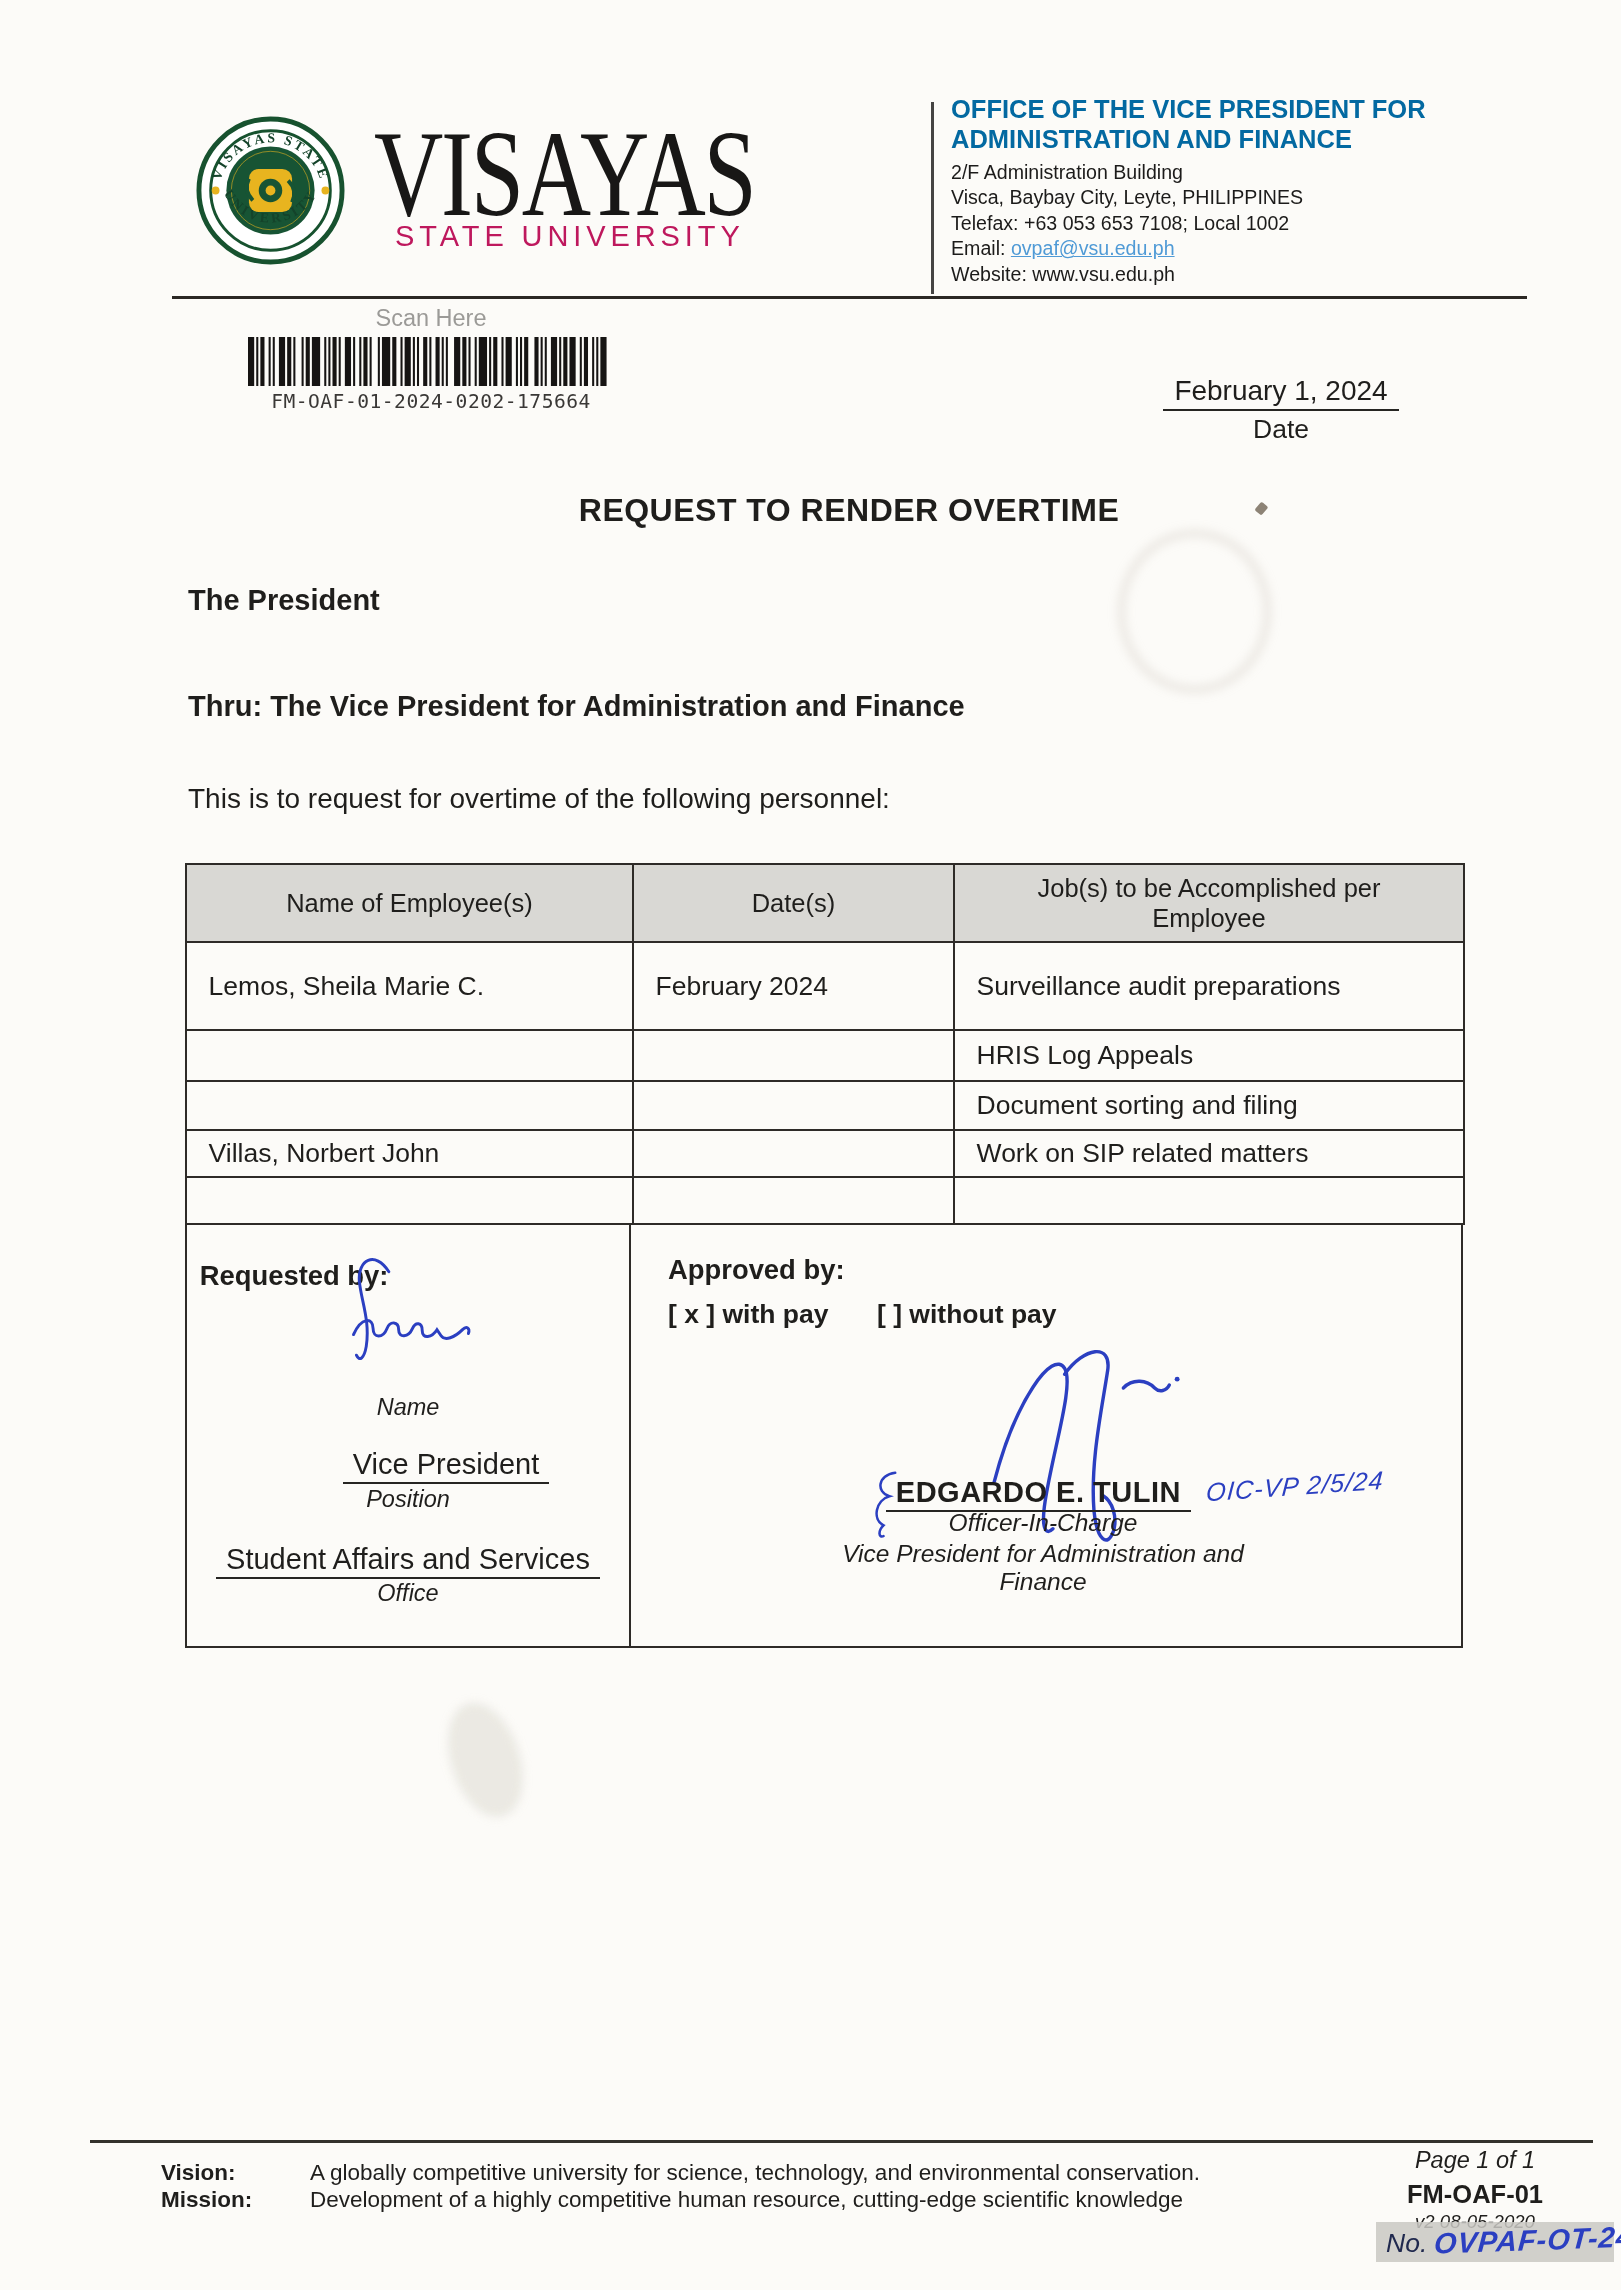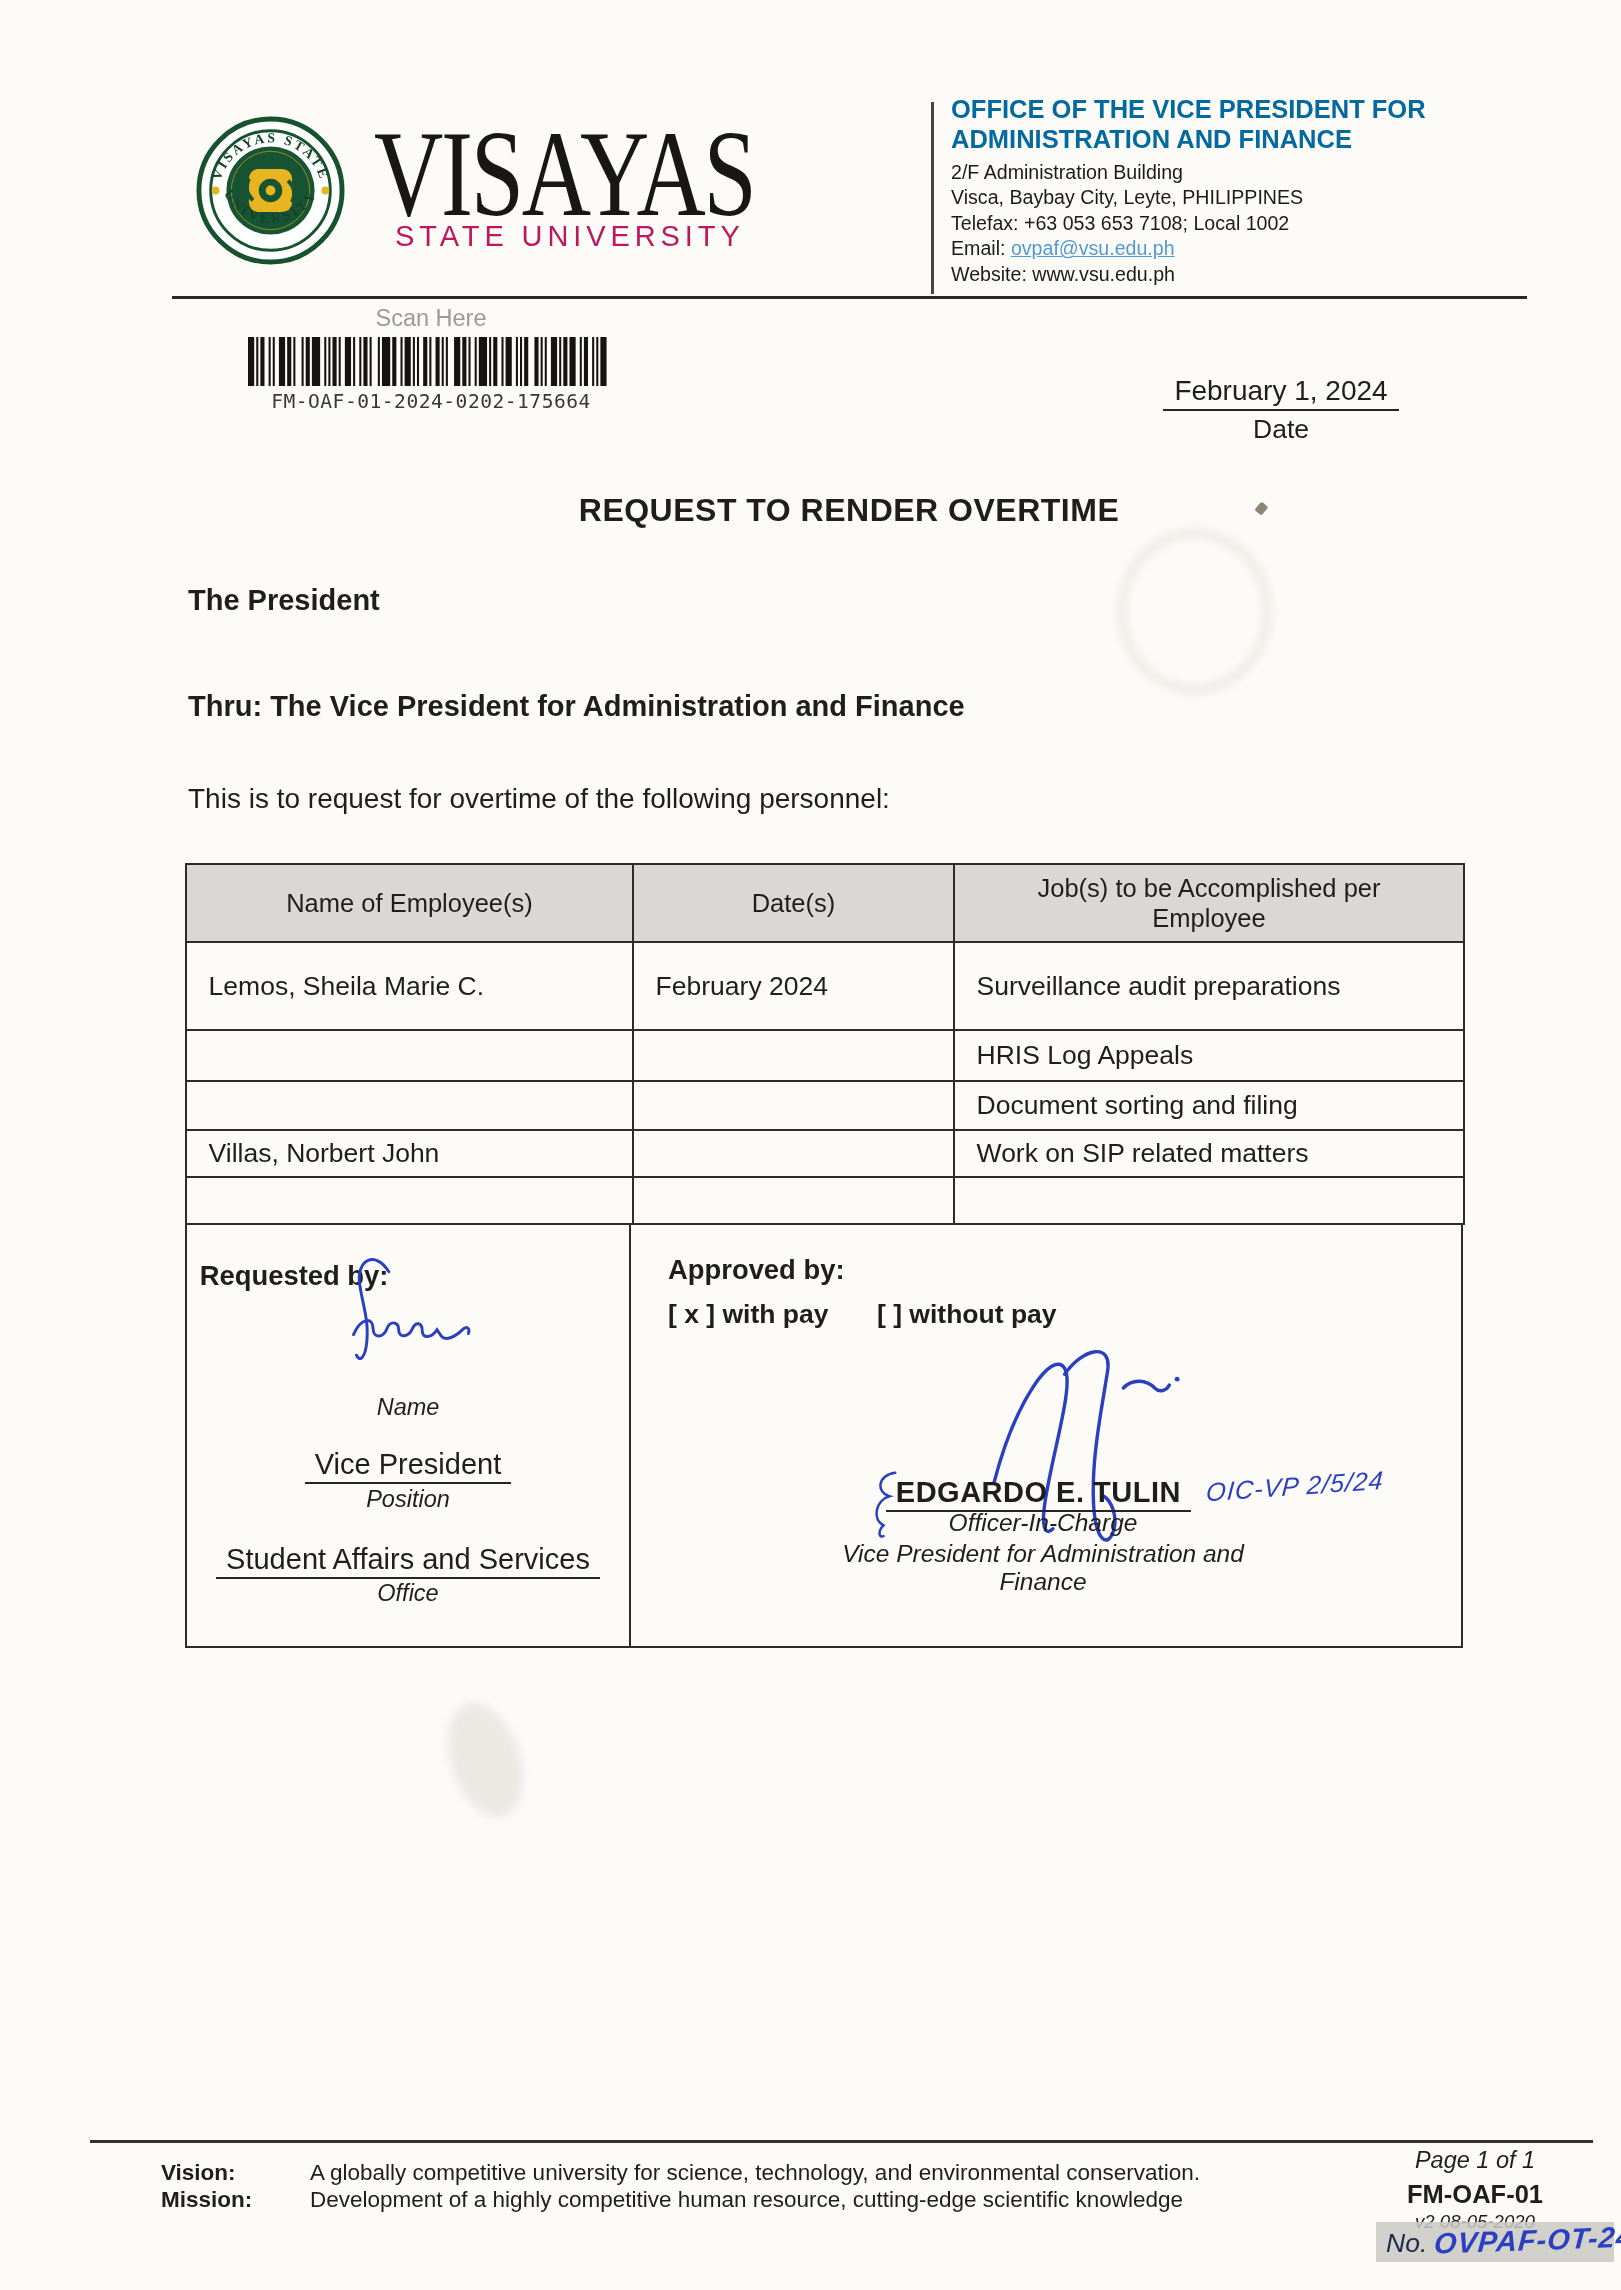--- a/index.html
+++ b/index.html
@@ -234,21 +234,21 @@
 
     <svg class="abs sig" style="left:137px;top:31px;" width="167" height="110" viewBox="0 0 170 112">
       <g fill="none" stroke="#2b3fc1" stroke-width="3" stroke-linecap="round">
         <path d="M66,16 C52,-6 34,4 36,26 C38,46 47,66 43,92 C41,104 36,108 33,101"></path>
         <path d="M30,80 C38,62 50,62 50,74 C50,84 60,84 64,74 C67,66 76,66 76,75 C76,84 86,83 90,74 C93,67 100,67 100,76 C100,85 110,83 115,75 L119,81 C123,87 133,83 141,75 C145,71 149,73 147,79"></path>
       </g>
     </svg>
 
     <div class="abs ctr caption" style="left:0;top:169px;width:442px;">Name</div>
 
-    <div class="abs ctr" style="left:0;top:223px;width:442px;">
+    <div class="abs ctr" style="left:0;top:223px;width:442px;padding-left:38px;">
       <span class="u sigplain">Vice President</span>
     </div>
     <div class="abs ctr caption" style="left:0;top:261px;width:442px;">Position</div>
 
     <div class="abs ctr" style="left:0;top:318px;width:442px;">
       <span class="u sigplain">Student Affairs and Services</span>
     </div>
     <div class="abs ctr caption" style="left:0;top:355px;width:442px;">Office</div>
 
     <div class="abs siglabel" style="left:481px;top:29px;">Approved by:</div>

